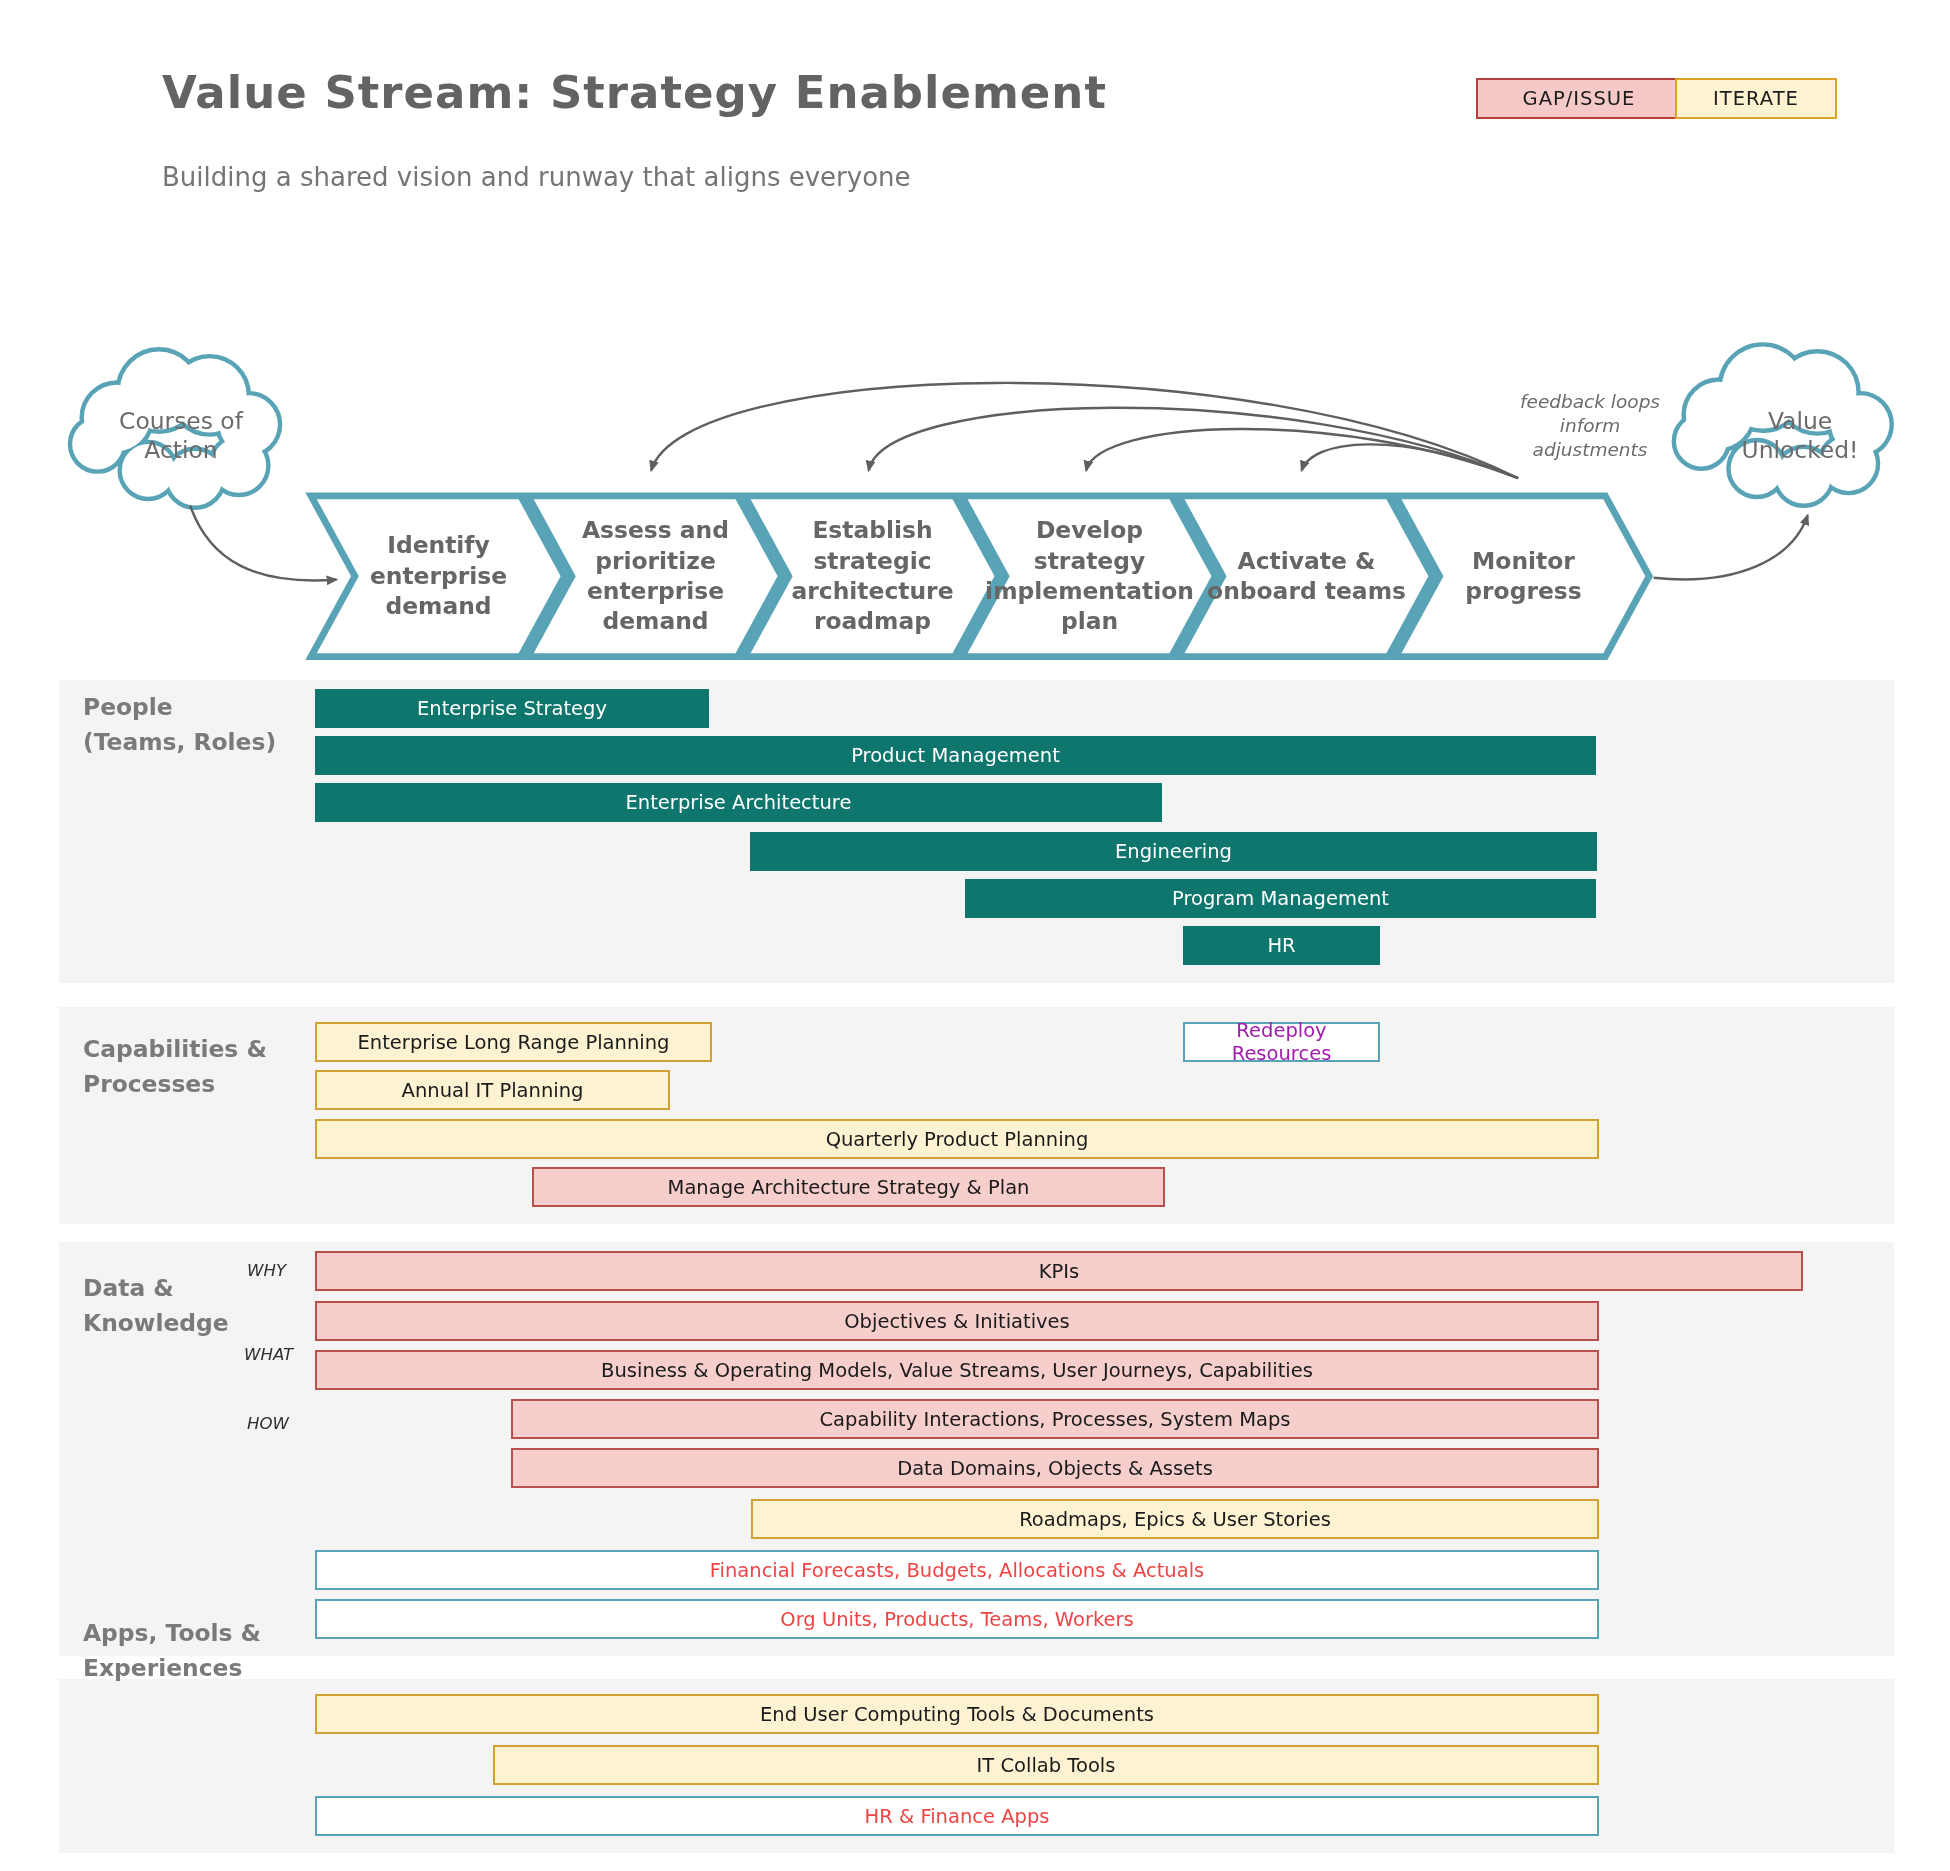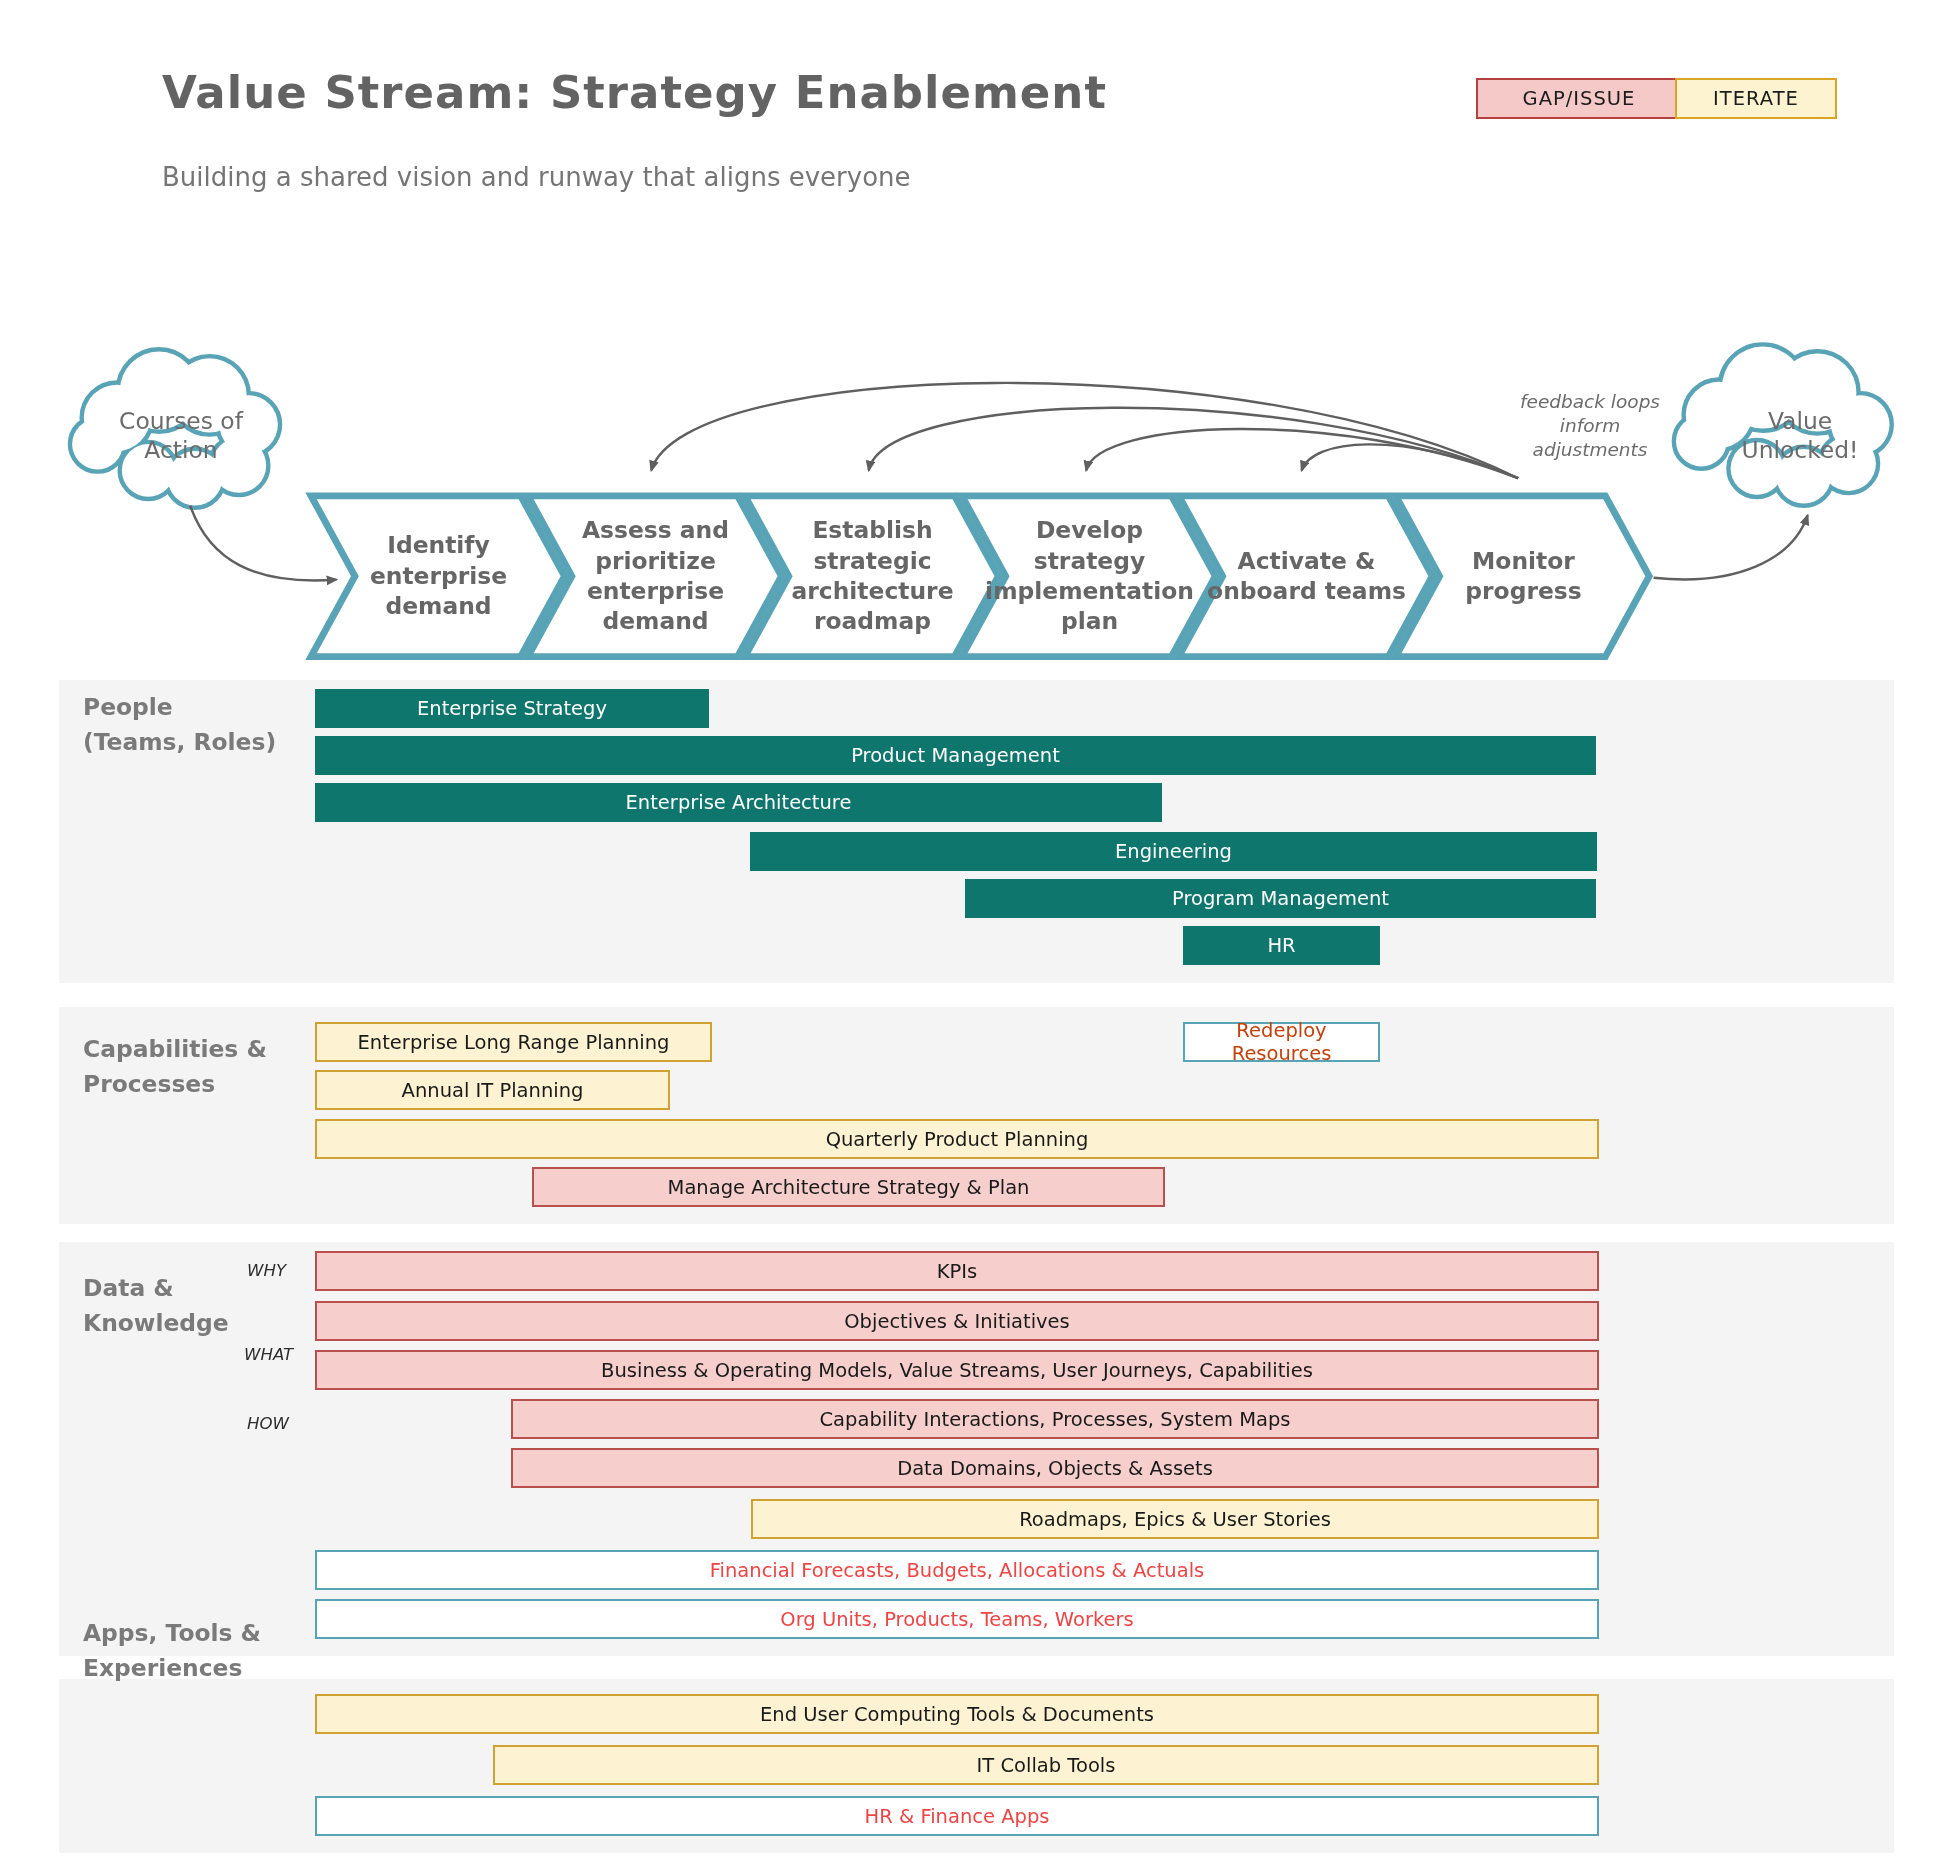--- a/index.html
+++ b/index.html
@@ -27,21 +27,21 @@
   #panel-capabilities{top:1007px;height:217px;}
   #panel-data{top:1242px;height:414px;}
   #panel-apps{top:1679px;height:174px;}
   .section-label{left:83px;font-size:23.4px;font-weight:bold;color:#7a7a7a;line-height:1.5;}
   .bar{display:flex;align-items:center;justify-content:center;text-align:center;
        font-size:19.5px;height:39px;box-sizing:border-box;}
   .bar-teal{background:#0f766e;color:#ffffff;}
   .bar-yellow{background:#FDF3D2;border:2.4px solid #CFA233;color:#1a1a1a;height:40px;}
   .bar-pink{background:#F6CECC;border:2.4px solid #B9504E;color:#1a1a1a;height:40px;}
   .bar-white{background:#ffffff;border:2px solid #58A3B6;color:#ef4444;height:40px;}
-  .bar-white.dark{color:#c2410c;}
+  .bar-white.dark{color:#a21caf;}
   .row-tag{font-size:16.6px;font-style:italic;color:#2e2e2e;width:68px;}
 </style>
 </head>
 <body>
 
 <div id="canvas">
 
   <div id="title" class="abs">Value Stream: Strategy Enablement</div>
   <div id="subtitle" class="abs">Building a shared vision and runway that aligns everyone</div>
 
@@ -173,21 +173,21 @@
   <div class="abs bar bar-yellow" style="left:315px;top:1022px;width:397px;">Enterprise Long Range Planning</div>
   <div class="abs bar bar-white dark" style="left:1183px;top:1022px;width:197px;">Redeploy Resources</div>
   <div class="abs bar bar-yellow" style="left:315px;top:1070px;width:355px;">Annual IT Planning</div>
   <div class="abs bar bar-yellow" style="left:315px;top:1119px;width:1284px;">Quarterly Product Planning</div>
   <div class="abs bar bar-pink" style="left:532px;top:1167px;width:633px;">Manage Architecture Strategy &amp; Plan</div>
 
   <div class="abs row-tag" style="left:247px;top:1261px;">WHY</div>
   <div class="abs row-tag" style="left:244px;top:1345px;">WHAT</div>
   <div class="abs row-tag" style="left:247px;top:1414px;">HOW</div>
 
-  <div class="abs bar bar-pink" style="left:315px;top:1251px;width:1284px;">KPIs</div>
+  <div class="abs bar bar-pink" style="left:315px;top:1251px;width:1488px;">KPIs</div>
   <div class="abs bar bar-pink" style="left:315px;top:1301px;width:1284px;">Objectives &amp; Initiatives</div>
   <div class="abs bar bar-pink" style="left:315px;top:1350px;width:1284px;">Business &amp; Operating Models, Value Streams, User Journeys, Capabilities</div>
   <div class="abs bar bar-pink" style="left:511px;top:1399px;width:1088px;">Capability Interactions, Processes, System Maps</div>
   <div class="abs bar bar-pink" style="left:511px;top:1448px;width:1088px;">Data Domains, Objects &amp; Assets</div>
   <div class="abs bar bar-yellow" style="left:751px;top:1499px;width:848px;">Roadmaps, Epics &amp; User Stories</div>
   <div class="abs bar bar-white" style="left:315px;top:1550px;width:1284px;">Financial Forecasts, Budgets, Allocations &amp; Actuals</div>
   <div class="abs bar bar-white" style="left:315px;top:1599px;width:1284px;">Org Units, Products, Teams, Workers</div>
 
   <div class="abs bar bar-yellow" style="left:315px;top:1694px;width:1284px;">End User Computing Tools &amp; Documents</div>
   <div class="abs bar bar-yellow" style="left:493px;top:1745px;width:1106px;">IT Collab Tools</div>

